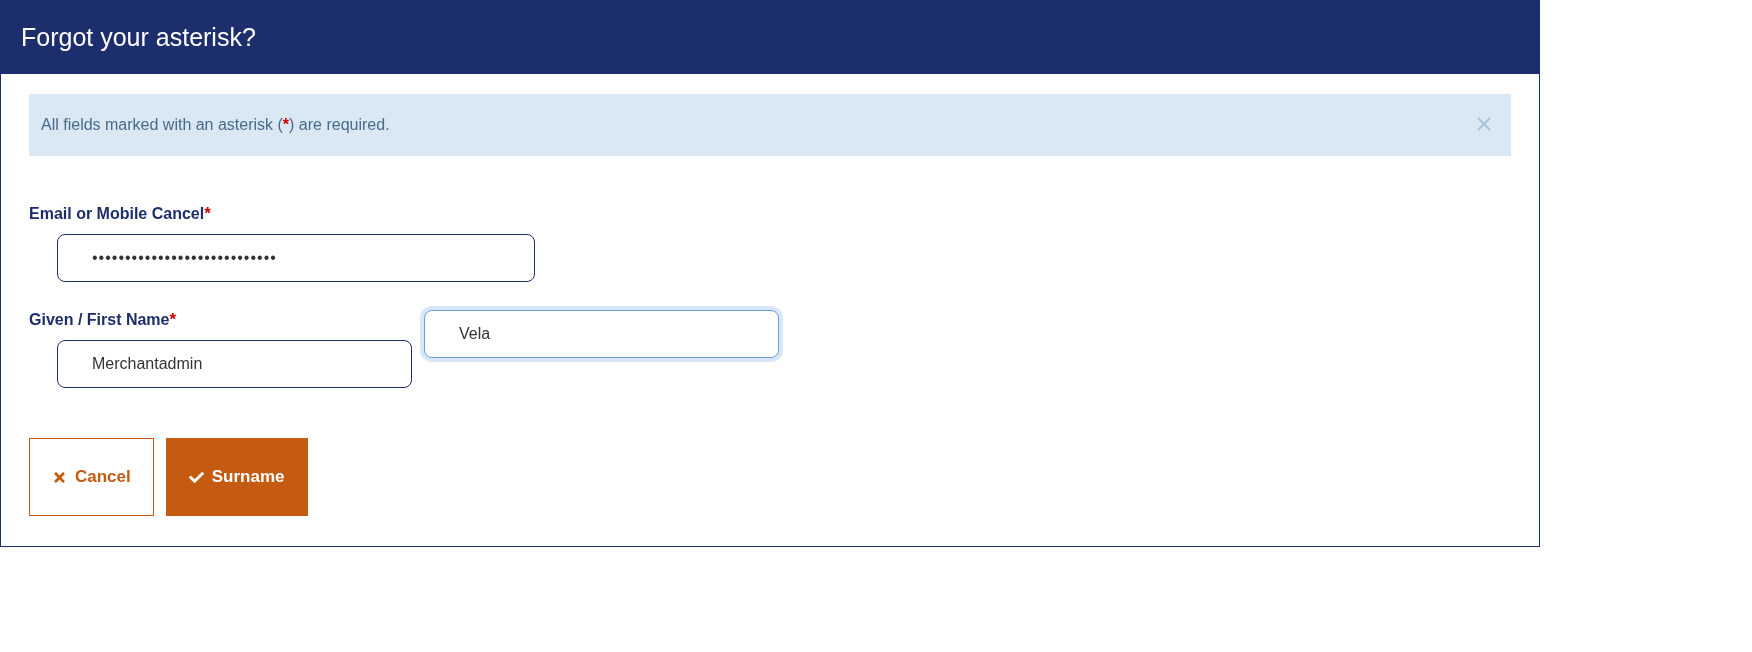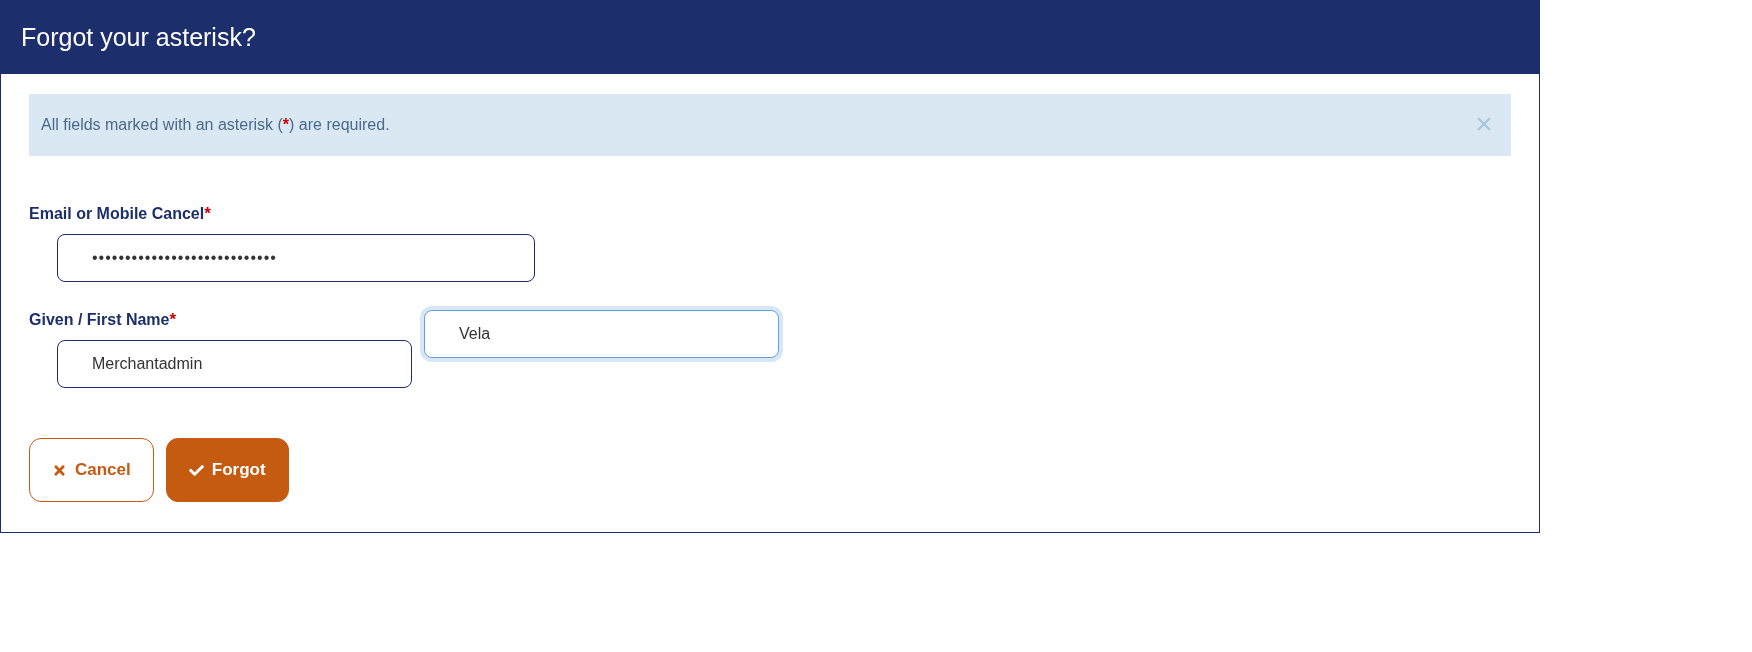--- a/index.html
+++ b/index.html
@@ -91,25 +91,25 @@
     }
     .col-name {
       width: 355px;
     }
     .button-row {
       display: flex;
       gap: 12px;
       margin-top: 22px;
     }
     .btn {
-      padding: 21px 22px;
+      padding: 28px 22px;
       font-size: 17px;
       font-family: inherit;
       font-weight: 600;
-      border-radius: 12px;
+      border-radius: 0;
       cursor: pointer;
       display: inline-flex;
       align-items: center;
       gap: 8px;
     }
     .btn-cancel {
       background: #fff;
       color: #c55a11;
       border: 1px solid #c55a11;
     }
@@ -180,18 +180,18 @@
             </svg>
         </span>
         <span>Cancel</span>
       </button>
       <button class="btn btn-submit">
         <span class="icon-check">
           <svg viewBox="0 0 512 512">
               <path d="M173.9 439.4l-166.4-166.4c-10-10-10-26.2 0-36.2l36.2-36.2c10-10 26.2-10 36.2 0L192 312.7 432.1 72.6c10-10 26.2-10 36.2 0l36.2 36.2c10 10 10 26.2 0 36.2L210.1 439.4c-10 10-26.2 10-36.2 0z"></path>
             </svg>
         </span>
-        <span>Forgot</span>
+        <span>Surname</span>
       </button>
     </div>
 
   </div>
 </div>
 
 </body></html>

